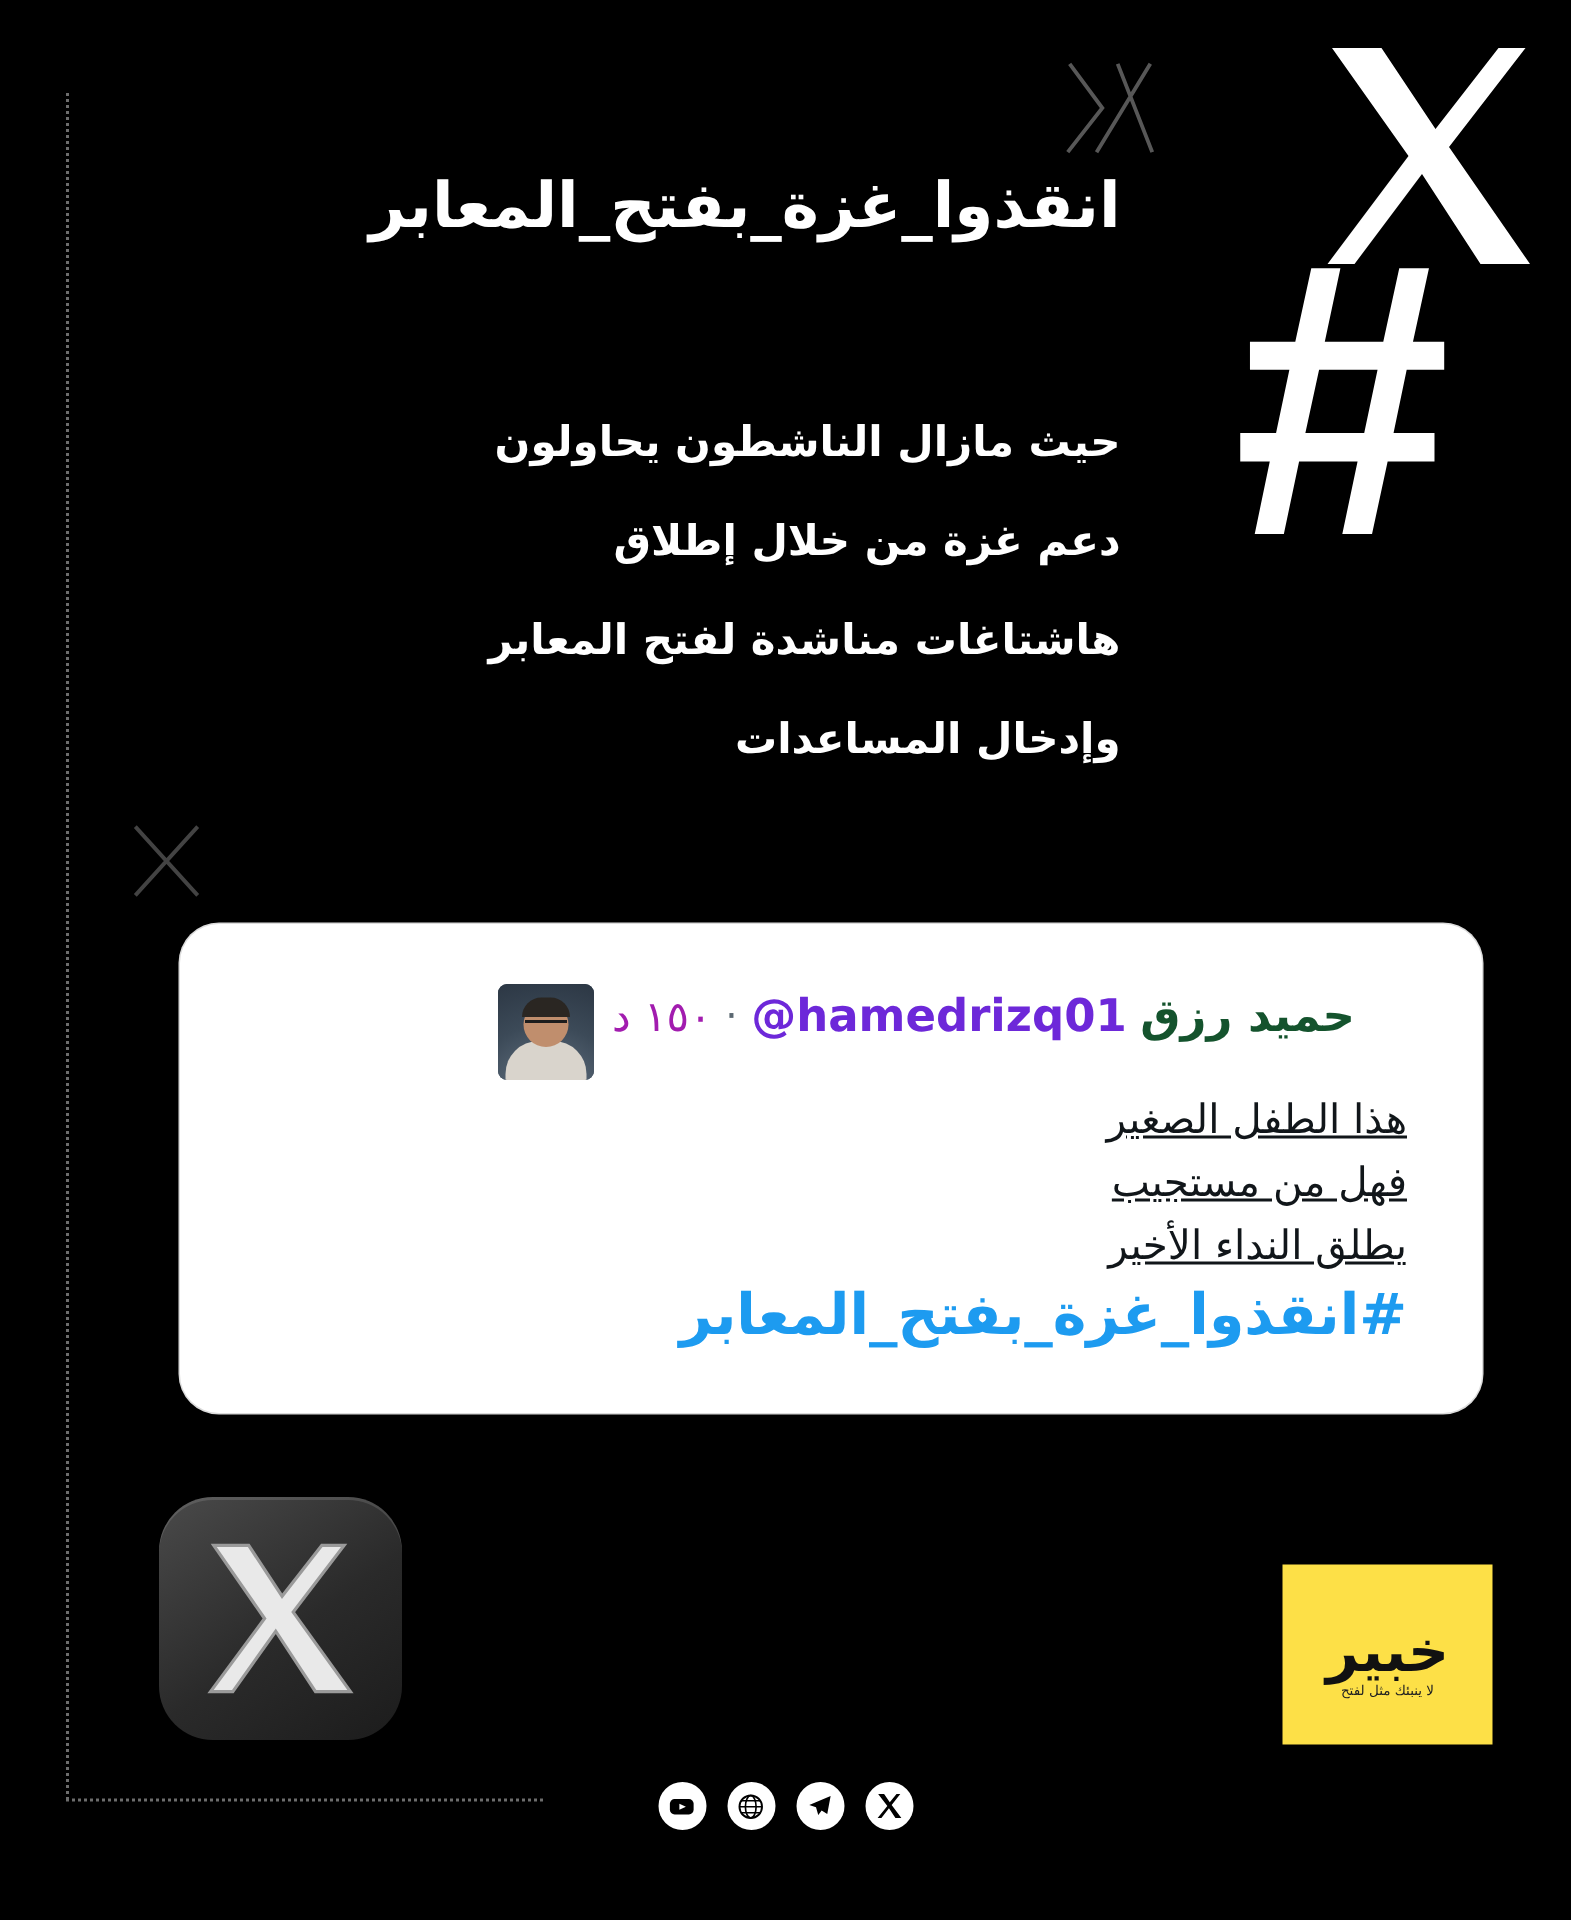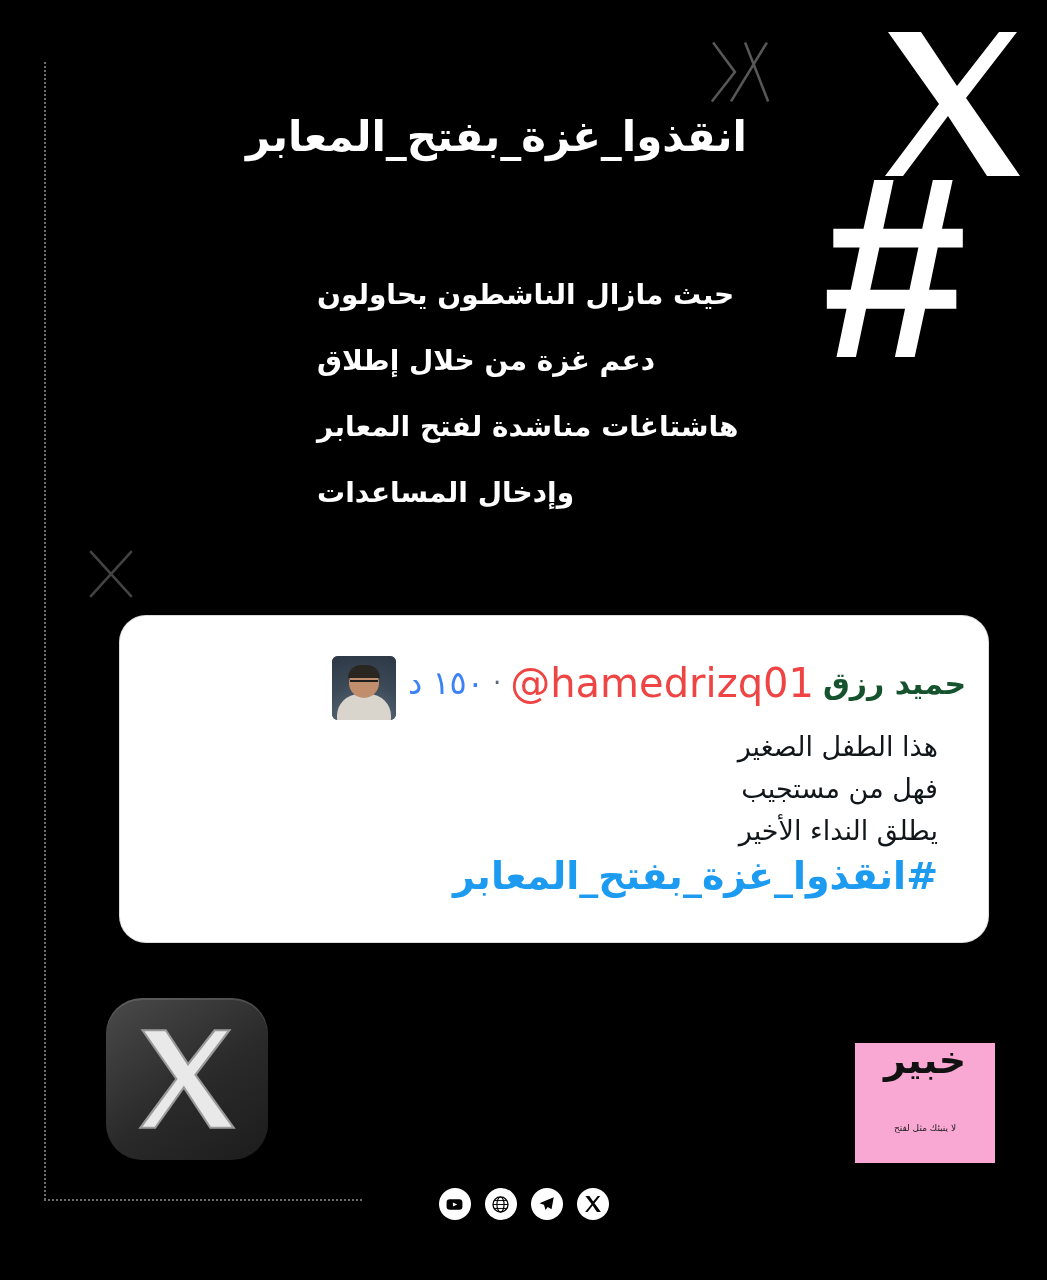--- a/index.html
+++ b/index.html
@@ -90,21 +90,21 @@
     font-size: 42px;
     font-weight: 700;
     line-height: 82px;
     white-space: nowrap;
   }
   .subhead {
     position: absolute;
     right: 300px;
     top: 262px;
     width: 430px;
-    text-align: left;
+    text-align: right;
     direction: rtl;
     font-size: 28px;
     font-weight: 700;
     line-height: 66px;
   }
 
   
   .tweet-card {
     position: absolute;
     left: 120px;
@@ -138,32 +138,32 @@
     gap: 9px;
     padding-top: 4px;
     white-space: nowrap;
   }
   .tw-name {
     color: #14532d;
     font-size: 30px;
     font-weight: 700;
   }
   .tw-handle {
-    color: #ef4444;
-    font-size: 40px;
-    font-weight: 400;
+    color: #6d28d9;
+    font-size: 30px;
+    font-weight: 700;
     direction: ltr;
   }
   .tw-dot {
     color: #5b6871;
     font-size: 26px;
   }
   .tw-time {
-    color: #3b82f6;
-    font-size: 32px;
+    color: #a21caf;
+    font-size: 28px;
   }
   .avatar {
     width: 64px;
     height: 64px;
     border-radius: 6px;
     background: #3b4a5a;
     position: relative;
     overflow: hidden;
     flex: none;
   }
@@ -215,20 +215,21 @@
   .tweet-body {
     margin-top: 6px;
     text-align: right;
   }
   .tweet-body p {
     margin: 0;
     color: #11161a;
     font-size: 27px;
     line-height: 42px;
     font-weight: 400;
+    text-decoration: underline;
   }
   .tweet-body .tag {
     color: #1d9bf0;
     font-size: 38px;
     font-weight: 700;
     line-height: 48px;
     display: block;
     letter-spacing: .5px;
   }
   .tweet-body .tag2 {
@@ -257,23 +258,23 @@
     top: 28px;
   }
 
   
   .logo-box {
     position: absolute;
     left: 855px;
     top: 1043px;
     width: 140px;
     height: 120px;
-    background: #f9a8d4;
+    background: #fde047;
     display: flex;
-    align-items: flex-start;
+    align-items: center;
     justify-content: center;
   }
   .logo-box .ar {
     color: #111;
     font-size: 38px;
     font-weight: 700;
     line-height: 1;
     transform: translateY(-2px);
   }
   .logo-box .sub {

